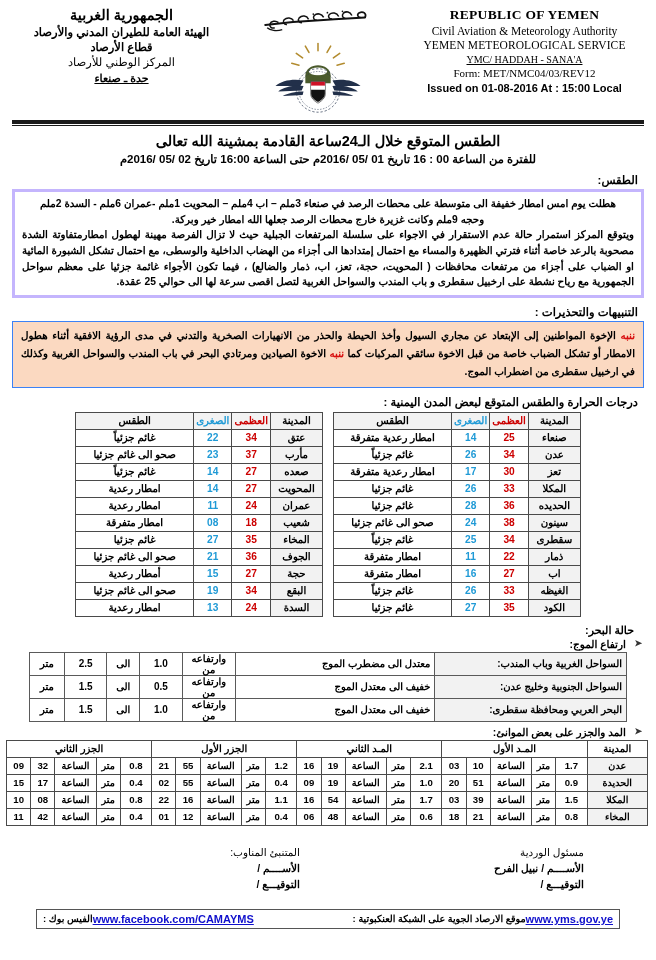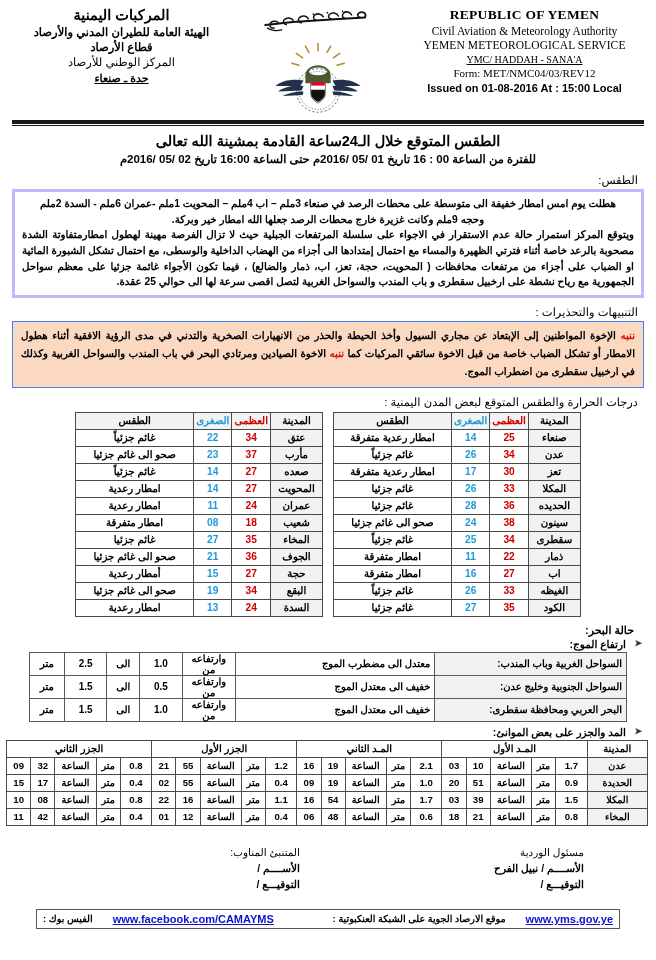--- a/index.html
+++ b/index.html
@@ -41,21 +41,21 @@
 
   .rule { height:4px; background:#1a1a1a; margin:2px 4px 0 4px; }
   .rule2 { height:1px; background:#1a1a1a; margin:1px 4px 0 4px; }
 
   
   .title-blk { text-align:center; direction:rtl; margin-top:7px; }
   .title-main { font-size:14.5px; font-weight:bold; letter-spacing:0; }
   .title-sub { font-size:11.5px; font-weight:bold; margin-top:3px; }
 
   
-  .sec-label { direction:rtl; text-align:right; font-size:11.5px; font-weight:normal;
+  .sec-label { direction:rtl; text-align:right; font-size:11.5px; font-weight:bold;
                margin:7px 10px 2px 0; }
   .wx-box { border:3px solid #c4b5fd; direction:rtl; padding:4px 7px 5px 7px;
             font-size:10.3px; line-height:1.52; font-weight:bold; text-align:justify;
             margin:0 4px; }
   .wx-box p { margin:0; }
   .wx-box p.c { text-align:center; }
 
   
   .warn-box { border:1px solid #3b82f6; background:#fbd9c1; direction:rtl;
               padding:5px 8px 6px 8px; font-size:10.3px; line-height:1.75;
@@ -125,32 +125,32 @@
 
   
   .foot { border:1px solid #555; direction:rtl; margin:16px 28px 0 28px;
           padding:3px 6px; font-size:10px; font-weight:bold;
           display:flex; flex-direction:row; align-items:center;
           justify-content:flex-start; gap:6px; }
   .foot .lbl { font-size:9.6px; }
   .foot a, .foot .link { color:#1010cc; text-decoration:underline;
                          font-family:"Liberation Sans",sans-serif; font-size:11px;
                          direction:ltr; display:inline-block; }
-  .foot .grp { display:flex; flex-direction:row-reverse; align-items:center; gap:20px; }
+  .foot .grp { display:flex; flex-direction:row-reverse; align-items:center; gap:0; }
   .spacer { flex:1; }
 </style>
 </head>
 <body>
 
 <div class="page">
 
   <div class="header">
 
     <div class="hdr-ar">
-      <div class="l1">المركبات اليمنية</div>
+      <div class="l1">الجمهورية الغربية</div>
       <div class="l2">الهيئة العامة للطيران المدني والأرصاد</div>
       <div class="l3">قطاع الأرصاد</div>
       <div class="l4">المركز الوطني للأرصاد</div>
       <div class="l5">حدة ـ صنعاء</div>
     </div>
 
     <div class="hdr-logo">
       <svg class="bismillah" viewBox="0 0 120 34">
         <path d="M4 18 C20 16 40 14 62 13 C78 12 92 11 110 10" stroke="#111" stroke-width="2.2" fill="none" stroke-linecap="round"></path>
         <path d="M110 10 C112 6 108 3 104 5 C101 6.5 102 10 105 10" stroke="#111" stroke-width="1.8" fill="none"></path>

